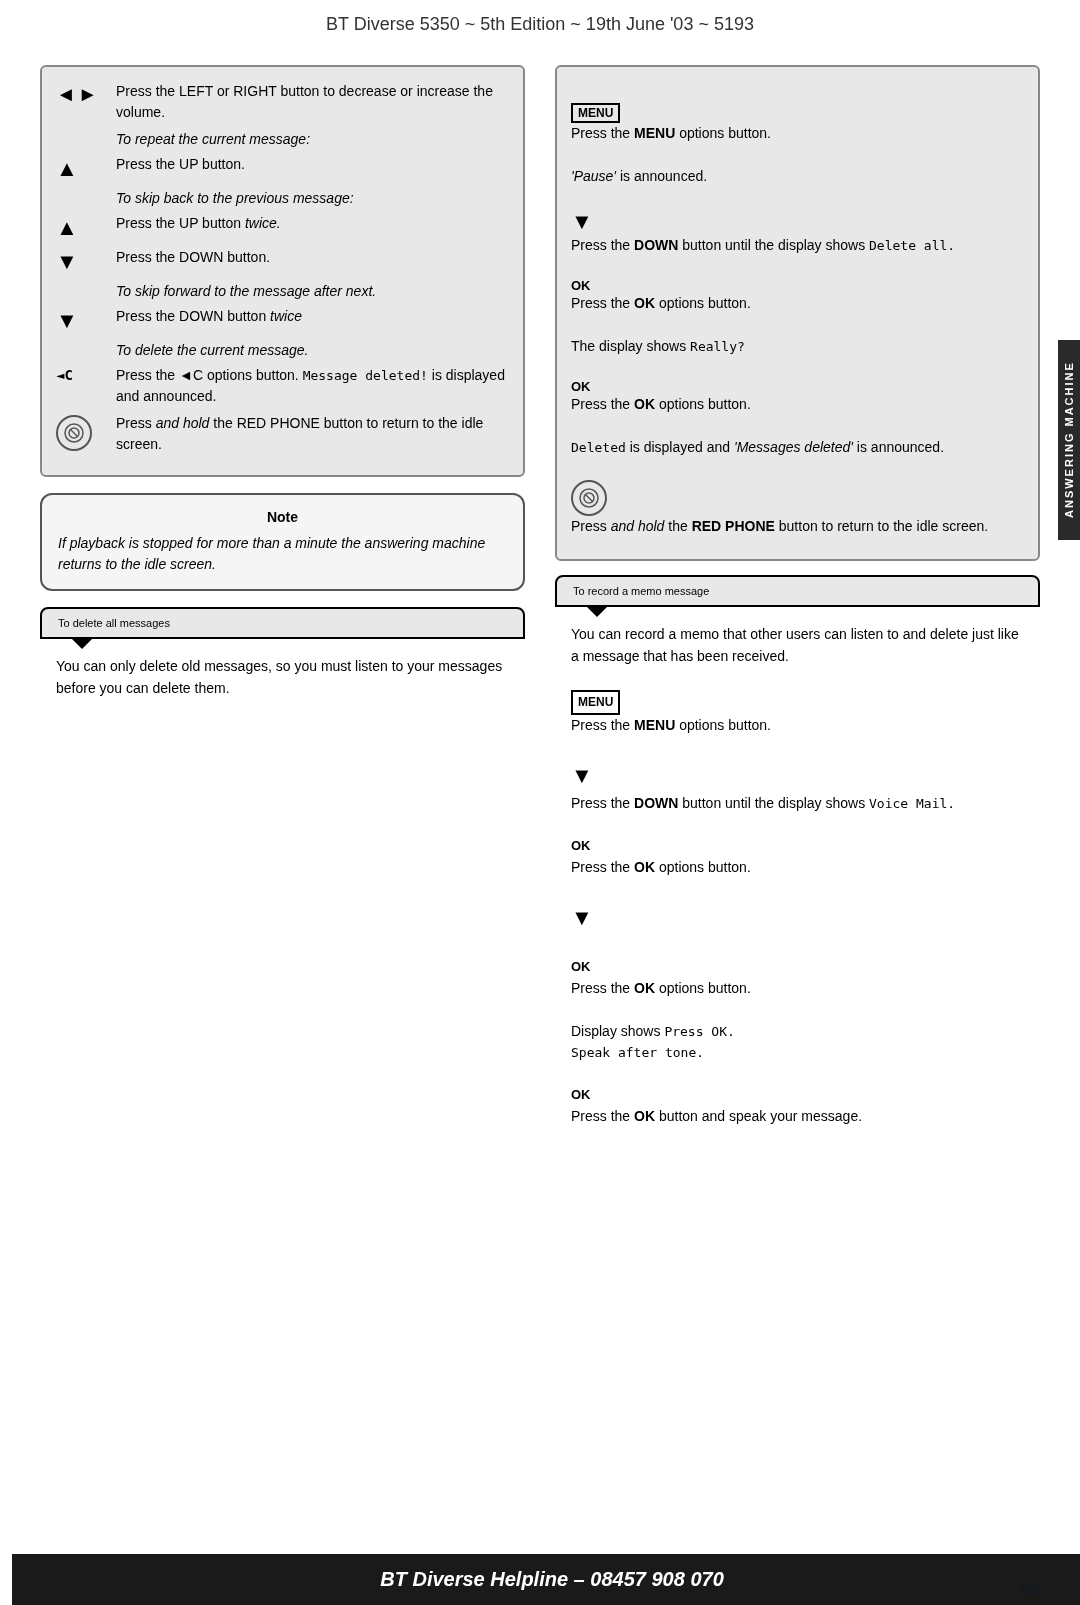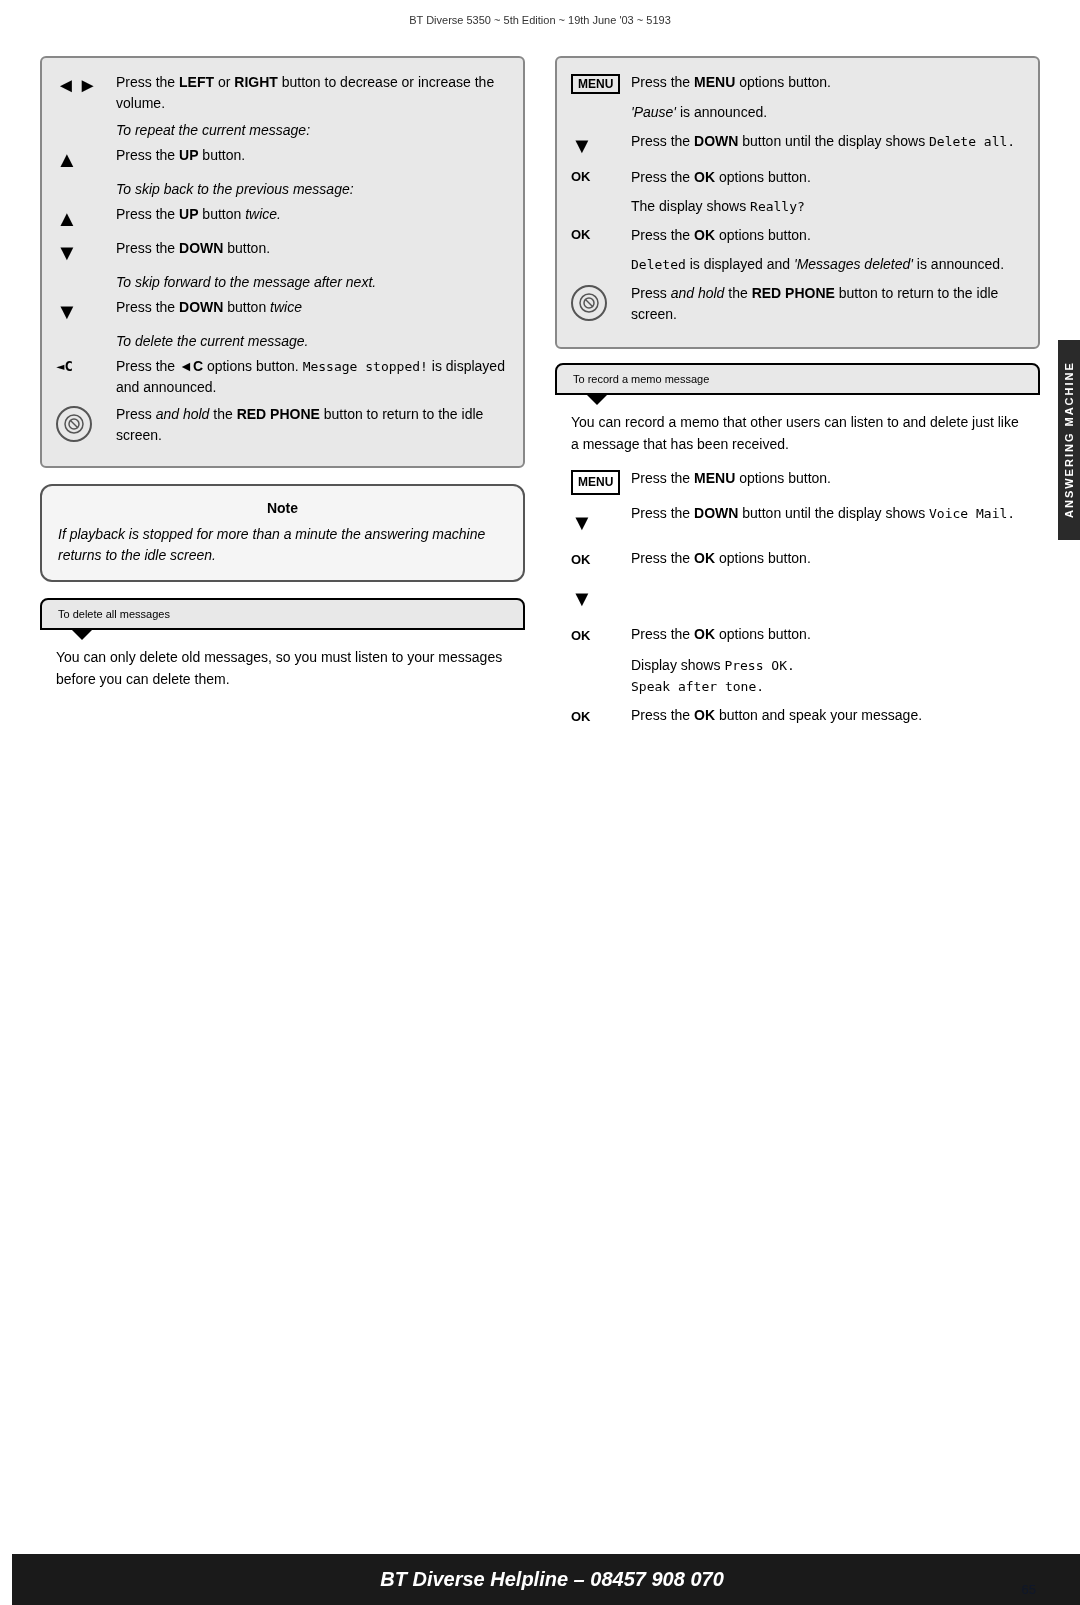--- a/index.html
+++ b/index.html
@@ -15,21 +15,21 @@
     }
     .page-wrapper {
       width: 1080px;
       min-height: 1605px;
       background: #fff;
       padding: 0;
       position: relative;
     }
     .header {
       text-align: center;
-      font-size: 11px;
+      font-size: 18px;
       color: #333;
       padding: 14px 0 10px 0;
       border-bottom: none;
     }
     .main-content {
       display: flex;
       flex-direction: row;
       padding: 20px 40px 10px 40px;
       gap: 30px;
     }
@@ -54,21 +54,21 @@
       align-items: flex-start;
       justify-content: flex-start;
       padding-top: 2px;
     }
     .text-cell {
       flex: 1;
       font-size: 14px;
       line-height: 1.5;
     }
     .text-cell b, .text-cell strong {
-      font-weight: bold;
+      font-weight: normal;
     }
     .italic-instruction {
       font-style: italic;
       font-size: 14px;
       line-height: 1.5;
       margin-bottom: 4px;
       margin-left: 60px;
     }
     .left-right-arrows {
       display: flex;
@@ -188,24 +188,24 @@
       font-weight: bold;
       letter-spacing: 2px;
       padding: 18px 5px;
       height: 200px;
       display: flex;
       align-items: center;
       justify-content: center;
     }
     .right-section-row {
       display: flex;
-      flex-direction: row;
+      flex-direction: column;
       align-items: flex-start;
       margin-bottom: 8px;
-      gap: 10px;
+      margin-top: 20px;
     }
     .right-icon-cell {
       min-width: 50px;
       display: flex;
       align-items: flex-start;
       justify-content: flex-start;
       padding-top: 2px;
     }
     .right-text-cell {
       flex: 1;
@@ -302,21 +302,21 @@
 
         <div class="italic-instruction">
           <em>To delete the current message.</em>
         </div>
 
         <div class="instruction-row">
           <div class="icon-cell">
             <span class="c-back">◄C</span>
           </div>
           <div class="text-cell">
-            Press the <strong>◄C</strong> options button. <span class="monospace">Message stopped!</span> is displayed and announced.
+            Press the <strong>◄C</strong> options button. <span class="monospace">Message deleted!</span> is displayed and announced.
           </div>
         </div>
 
         <div class="instruction-row">
           <div class="icon-cell">
             <div class="red-phone-icon">
               <svg width="20" height="20" viewBox="0 0 20 20">
                 <circle cx="10" cy="10" r="9" fill="none" stroke="#555" stroke-width="1.5"></circle>
                 <ellipse cx="10" cy="10" rx="5" ry="5" fill="none" stroke="#555" stroke-width="1.5"></ellipse>
                 <line x1="6" y1="6" x2="14" y2="14" stroke="#555" stroke-width="1.5"></line>

